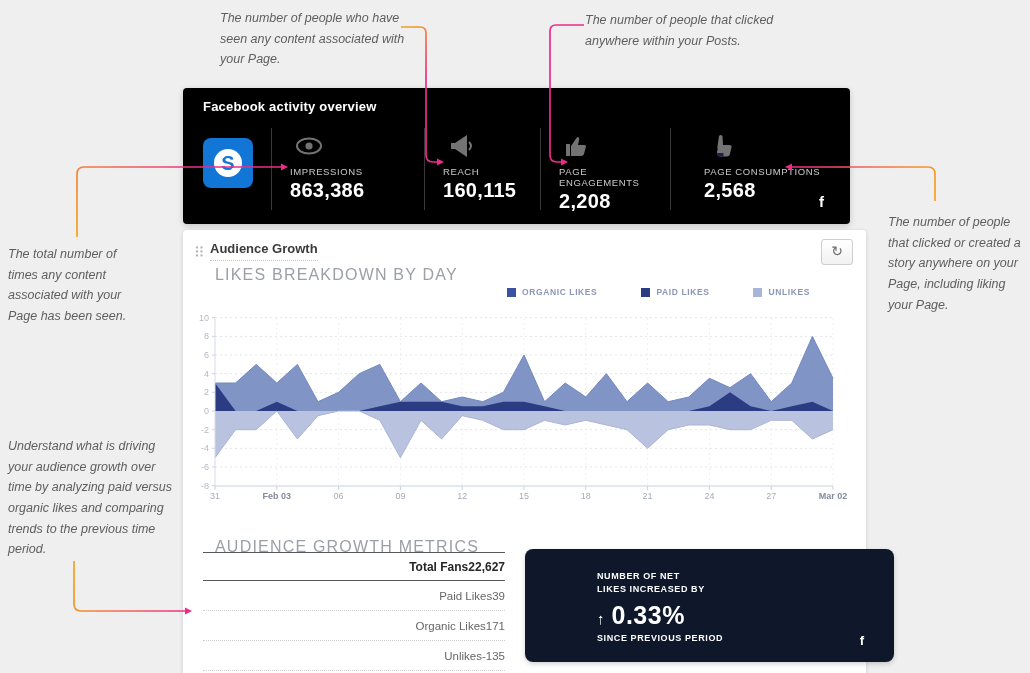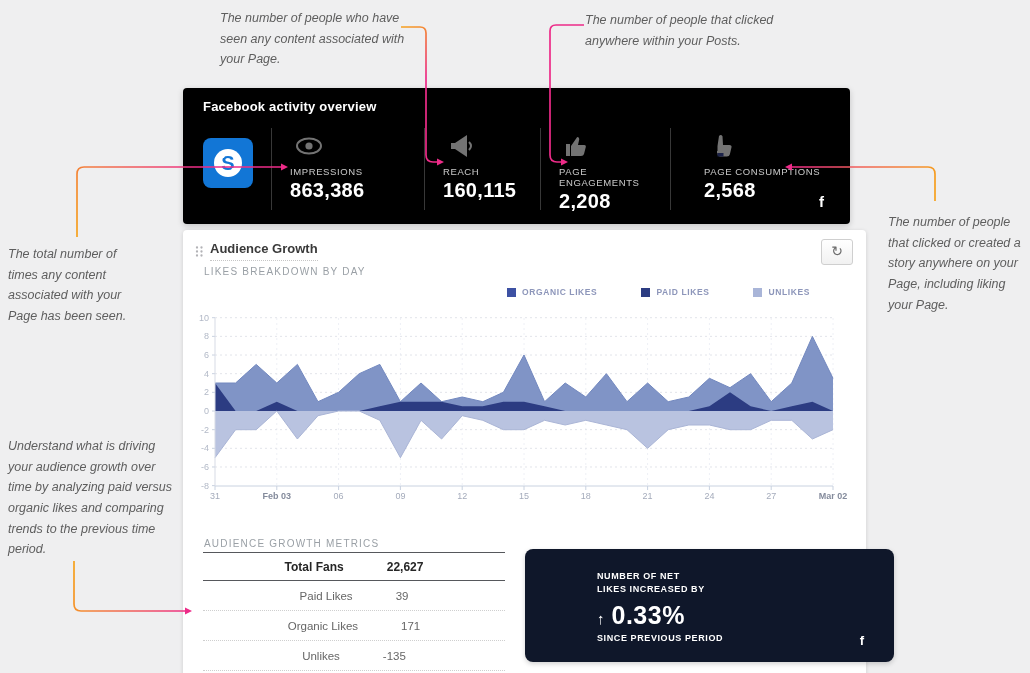--- a/index.html
+++ b/index.html
@@ -40,37 +40,37 @@
     position:absolute;left:183px;top:230px;width:683px;height:470px;
     background:#fff;border-radius:4px;z-index:2;
     box-shadow:0 1px 4px rgba(0,0,0,.14);
   }
   .drag-handle{position:absolute;left:12px;top:15px;}
   .ag-title{
     position:absolute;left:27px;top:11px;font-size:13px;font-weight:bold;color:#3a3a3a;
     padding-bottom:4px;border-bottom:1px dotted #c6c6c6;
   }
   .ag-subtitle,.ag-metrics-heading{
-    position:absolute;left:21px;font-size:10px;color:#9aa0a6;letter-spacing:1.2px;
+    position:absolute;left:32px;font-size:16px;color:#9aa0a6;letter-spacing:1.2px;
   }
   .ag-subtitle{top:36px;}
   .ag-metrics-heading{top:308px;}
   .refresh-btn{
     position:absolute;right:13px;top:9px;width:30px;height:24px;
     border:1px solid #cfcfcf;border-radius:3px;background:linear-gradient(#fff,#f1f1f1);
     color:#6b6b6b;font-size:14px;text-align:center;line-height:23px;cursor:pointer;
   }
   .legend{position:absolute;top:57px;right:56px;display:flex;gap:44px;align-items:center;}
   .legend-item{display:flex;align-items:center;}
   .legend-swatch{width:9px;height:9px;margin-right:6px;}
   .legend-label{font-size:8.5px;font-weight:bold;color:#8d96ba;letter-spacing:.6px;}
   #growth-chart{position:absolute;left:10px;top:72px;}
   
   .ag-table{position:absolute;left:20px;top:322px;width:302px;font-size:11.5px;color:#666;}
-  .t-row{display:flex;justify-content:center;align-items:center;height:29px;border-bottom:1px dotted #cfcfcf;gap:43px;}
+  .t-row{display:flex;justify-content:flex-end;align-items:center;height:29px;border-bottom:1px dotted #cfcfcf;}
   .t-total{font-weight:bold;color:#262626;font-size:12px;border-top:1px solid #56585c;border-bottom:1px solid #56585c;height:27px;}
   
   .net-card{
     position:absolute;left:342px;top:319px;width:325px;height:113px;
     background:#0f172a;border-radius:8px;box-shadow:0 2px 5px rgba(0,0,0,.18);color:#fff;padding-left:44px;
   }
   .net-heading{margin:21px 0 0 28px;font-size:9px;font-weight:bold;letter-spacing:.6px;line-height:1.45;}
   .net-bigrow{margin:5px 0 0 28px;display:flex;align-items:baseline;}
   .net-arrow{font-size:15px;font-weight:bold;margin-right:7px;}
   .net-value{font-size:25px;font-weight:bold;letter-spacing:.5px;}

